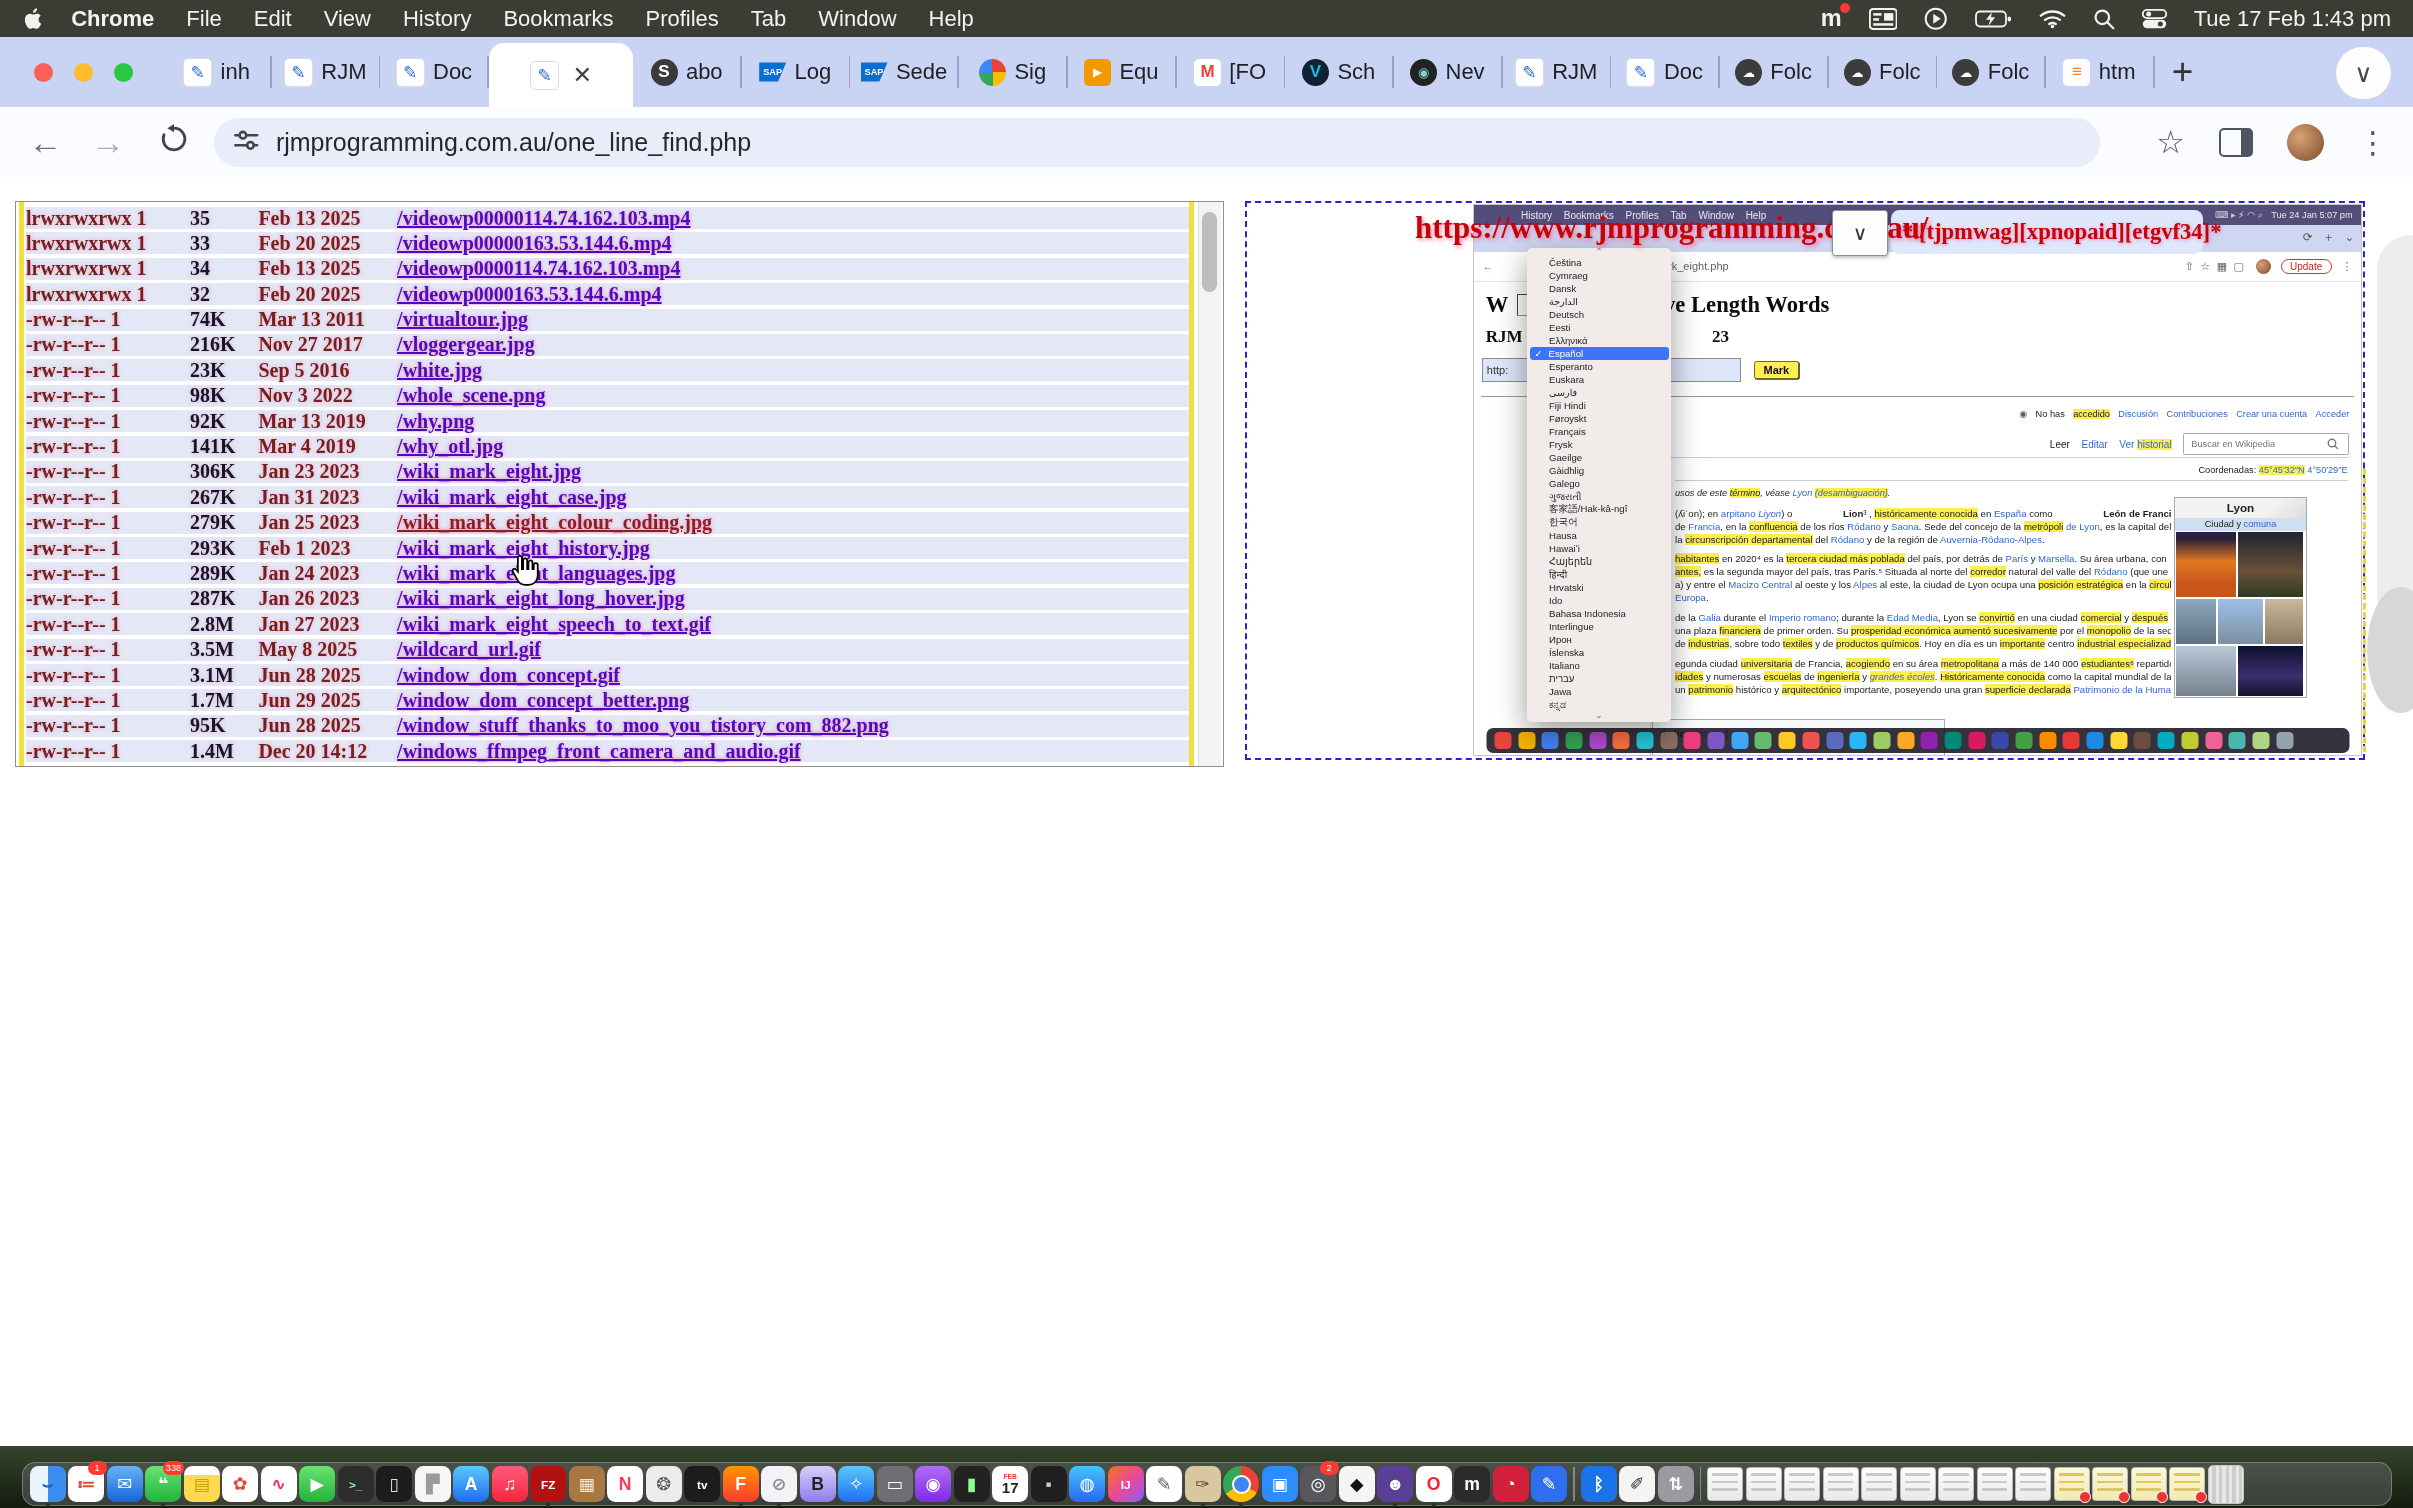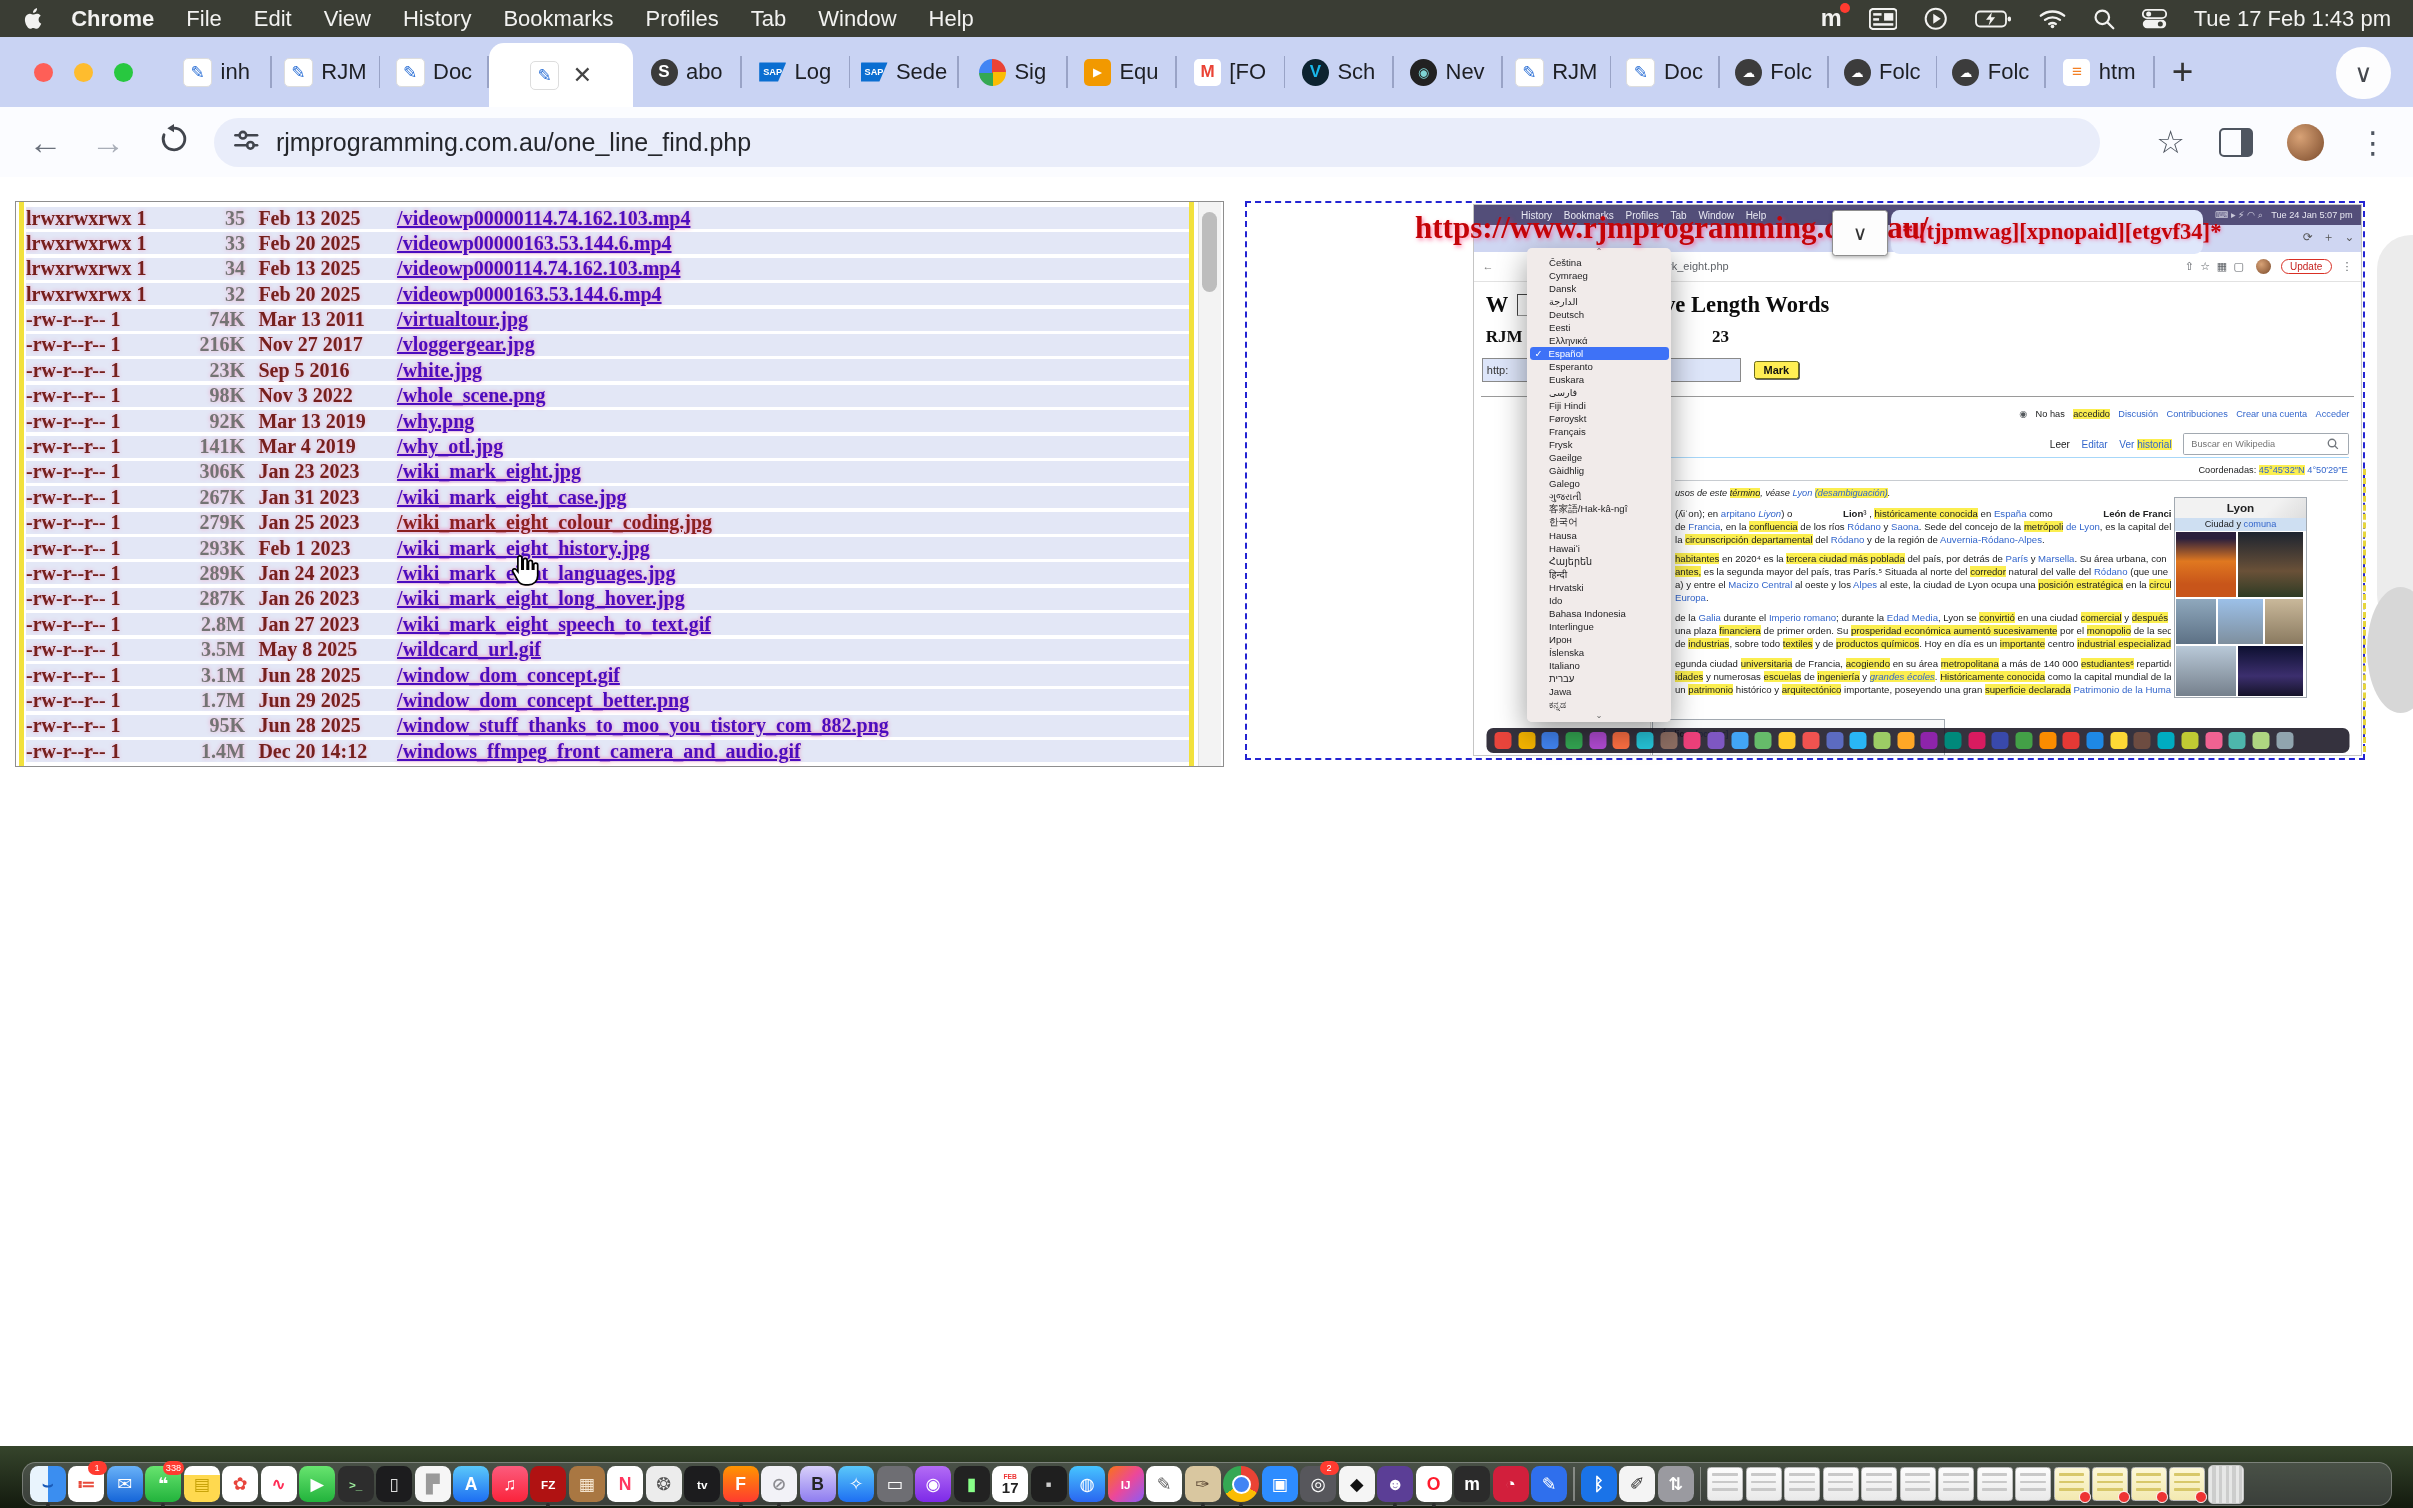--- a/index.html
+++ b/index.html
@@ -53,21 +53,21 @@
   .listingbox{position:absolute;left:15px;top:201px;width:1207px;height:564px;background:#fff;
               border:1.7px solid #8e8e8e;overflow:hidden;z-index:5;}
   .ybar{position:absolute;top:0;bottom:0;width:5px;background:#f2e13c;z-index:3;}
   .scrollbar{position:absolute;right:1.7px;top:0;bottom:0;width:22px;background:#f3f3f3;border-left:0.8px solid #e0e0e0;}
   .thumb{position:absolute;left:2.5px;top:10px;width:15px;height:80px;background:#bdbdbd;border-radius:7.5px;}
   .rows{position:absolute;left:10px;top:5px;right:34px;}
   .lrow{display:flex;align-items:center;height:22px;margin-bottom:3.4px;background:#e3e7f6;
         font-family:"Liberation Serif","DejaVu Serif",serif;font-weight:bold;font-size:20px;
         white-space:nowrap;}
   .lrow .perms{width:164px;color:#76201d;text-shadow:0 0 4.2px rgba(255,60,120,.35);}
-  .lrow .size{width:55px;text-align:right;color:#737373;text-shadow:0 0 4.2px rgba(255,60,120,.35);}
+  .lrow .size{width:55px;color:#0f172a;text-shadow:0 0 4.2px rgba(255,60,120,.35);}
   .lrow .date{width:127px;margin-left:13.4px;color:#76201d;text-shadow:0 0 4.2px rgba(255,60,120,.35);}
   .lrow a{margin-left:11.7px;color:#4c0cbe;text-decoration:underline;text-shadow:0 0 4.2px rgba(255,0,110,.4);}
   .lrow a.visited{color:#8b2020;}
 
   
   .marquee{position:absolute;left:1245px;top:201px;width:1116px;height:555px;
            border:2.5px dashed #2424d2;z-index:6;}
   .innershot{position:absolute;left:1473px;top:204px;width:887px;height:550px;background:#fff;
              border:0.8px solid #c5c5c5;overflow:hidden;z-index:7;font-family:"Liberation Sans","DejaVu Sans",sans-serif;}
   .imenubar{position:absolute;left:0;top:0;right:0;height:20px;background:#534e79;display:flex;align-items:center;

